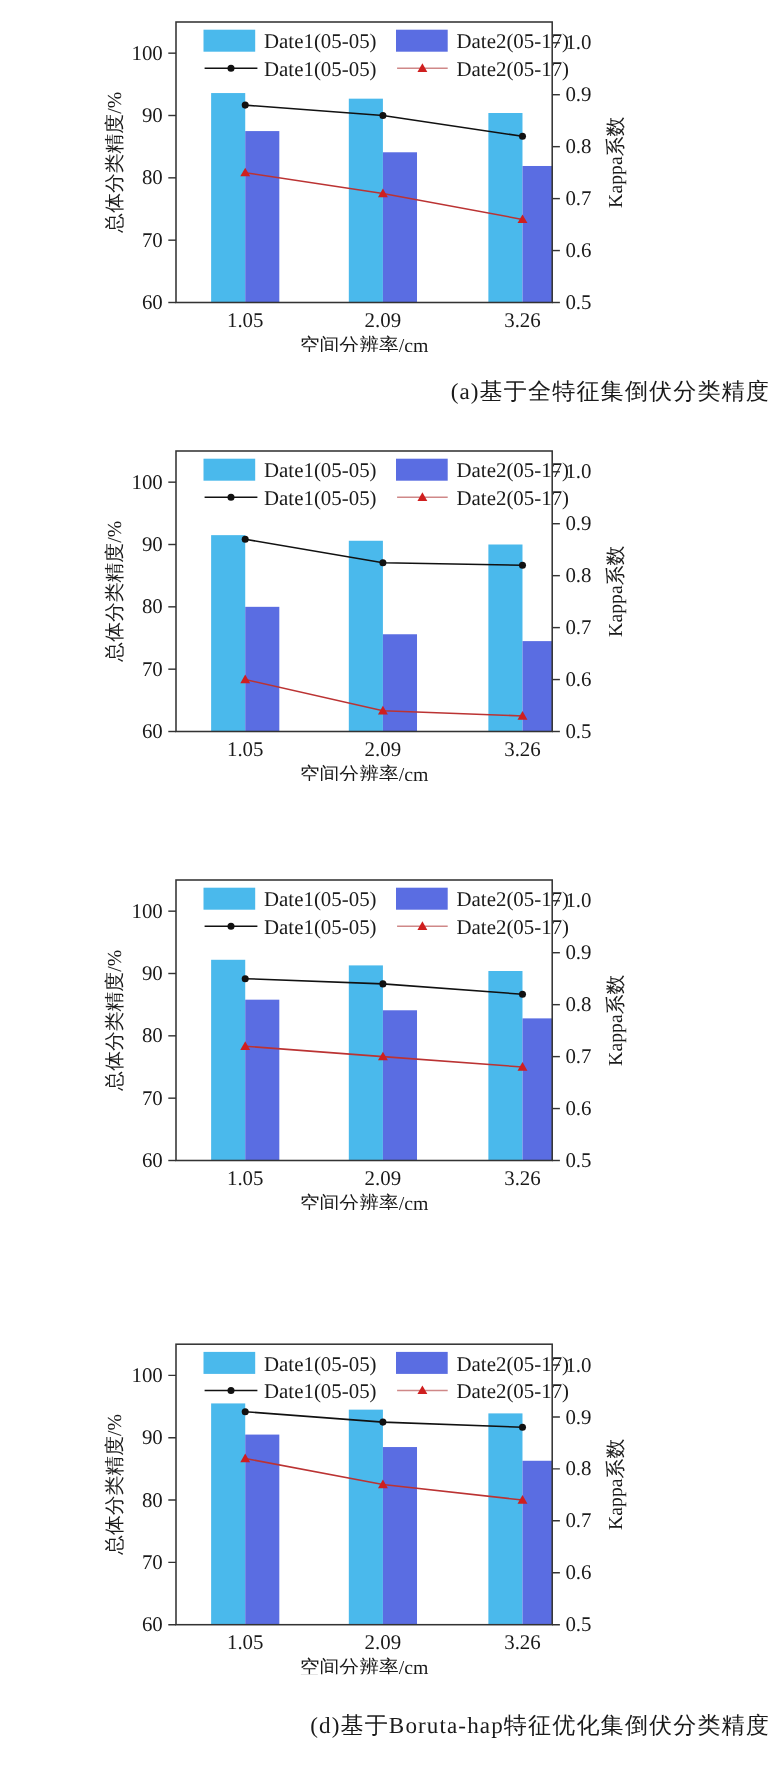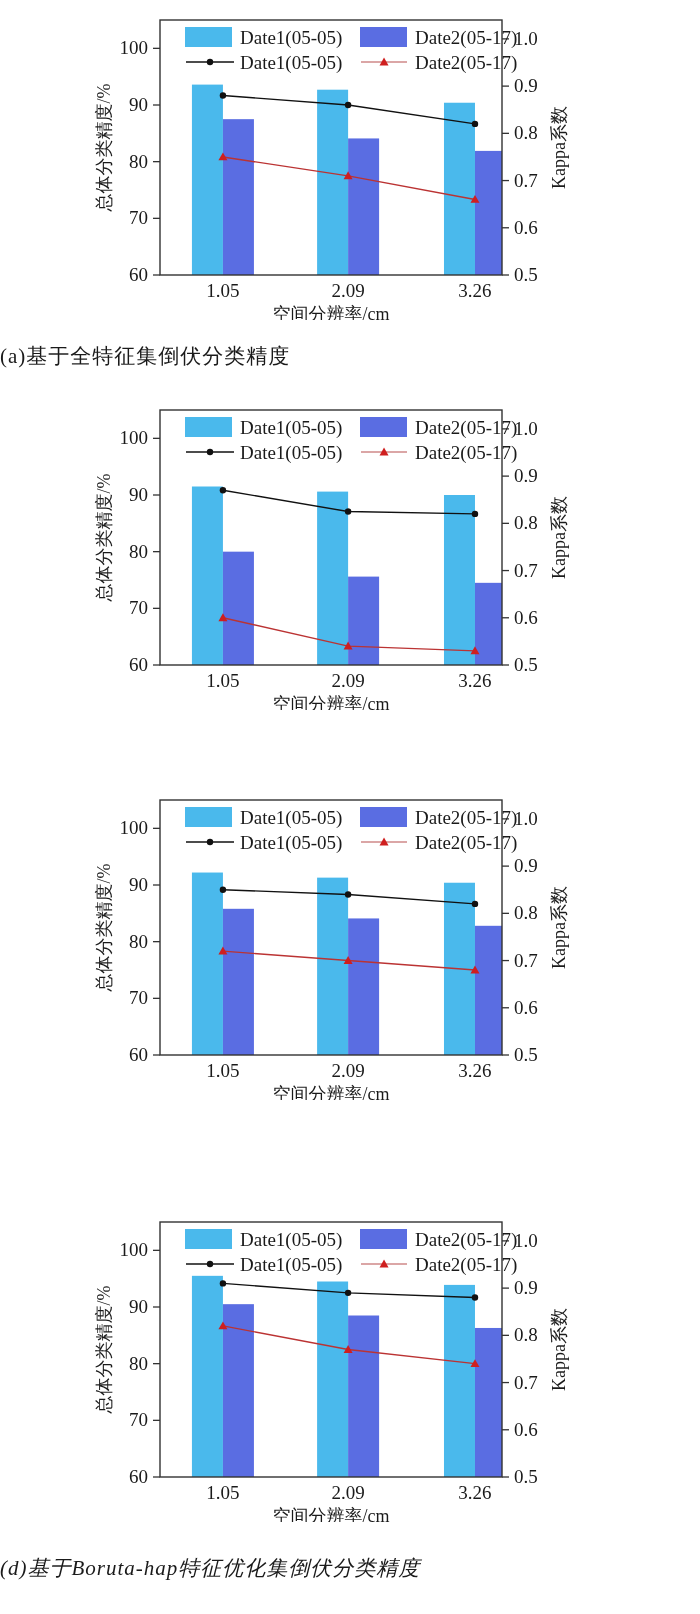--- a/index.html
+++ b/index.html
@@ -5,24 +5,24 @@
   html,body{margin:0;padding:0;background:#ffffff;}
   .page{
     width:700px;height:1614px;background:#ffffff;overflow:hidden;
     font-family:"Liberation Serif","DejaVu Serif",serif;color:#1a1a1a;
   }
   .fig{margin:0;padding:0;height:390px;}
   .fig svg{display:block;}
   .fig.fig-d{height:444px;}
   .fig.fig-d svg{margin-top:32px;}
   .caption{
-    text-align:left;font-size:21px;letter-spacing:1px;
+    text-align:right;font-size:21px;letter-spacing:1px;
     padding-top:22px;color:#1a1a1a;
   }
-  .fig-d .caption{padding-top:32px;font-style:italic;}
+  .fig-d .caption{padding-top:32px;}
 </style>
 </head>
 <body>
 
 <div class="page">
 
   <figure class="fig">
     <svg id="svg-0" width="700" height="320" viewBox="0 0 700 320">
         <g>
           <rect x="191.928" y="84.60000000000005" width="31" height="190.39999999999995" fill="#4ab9ec"></rect>

